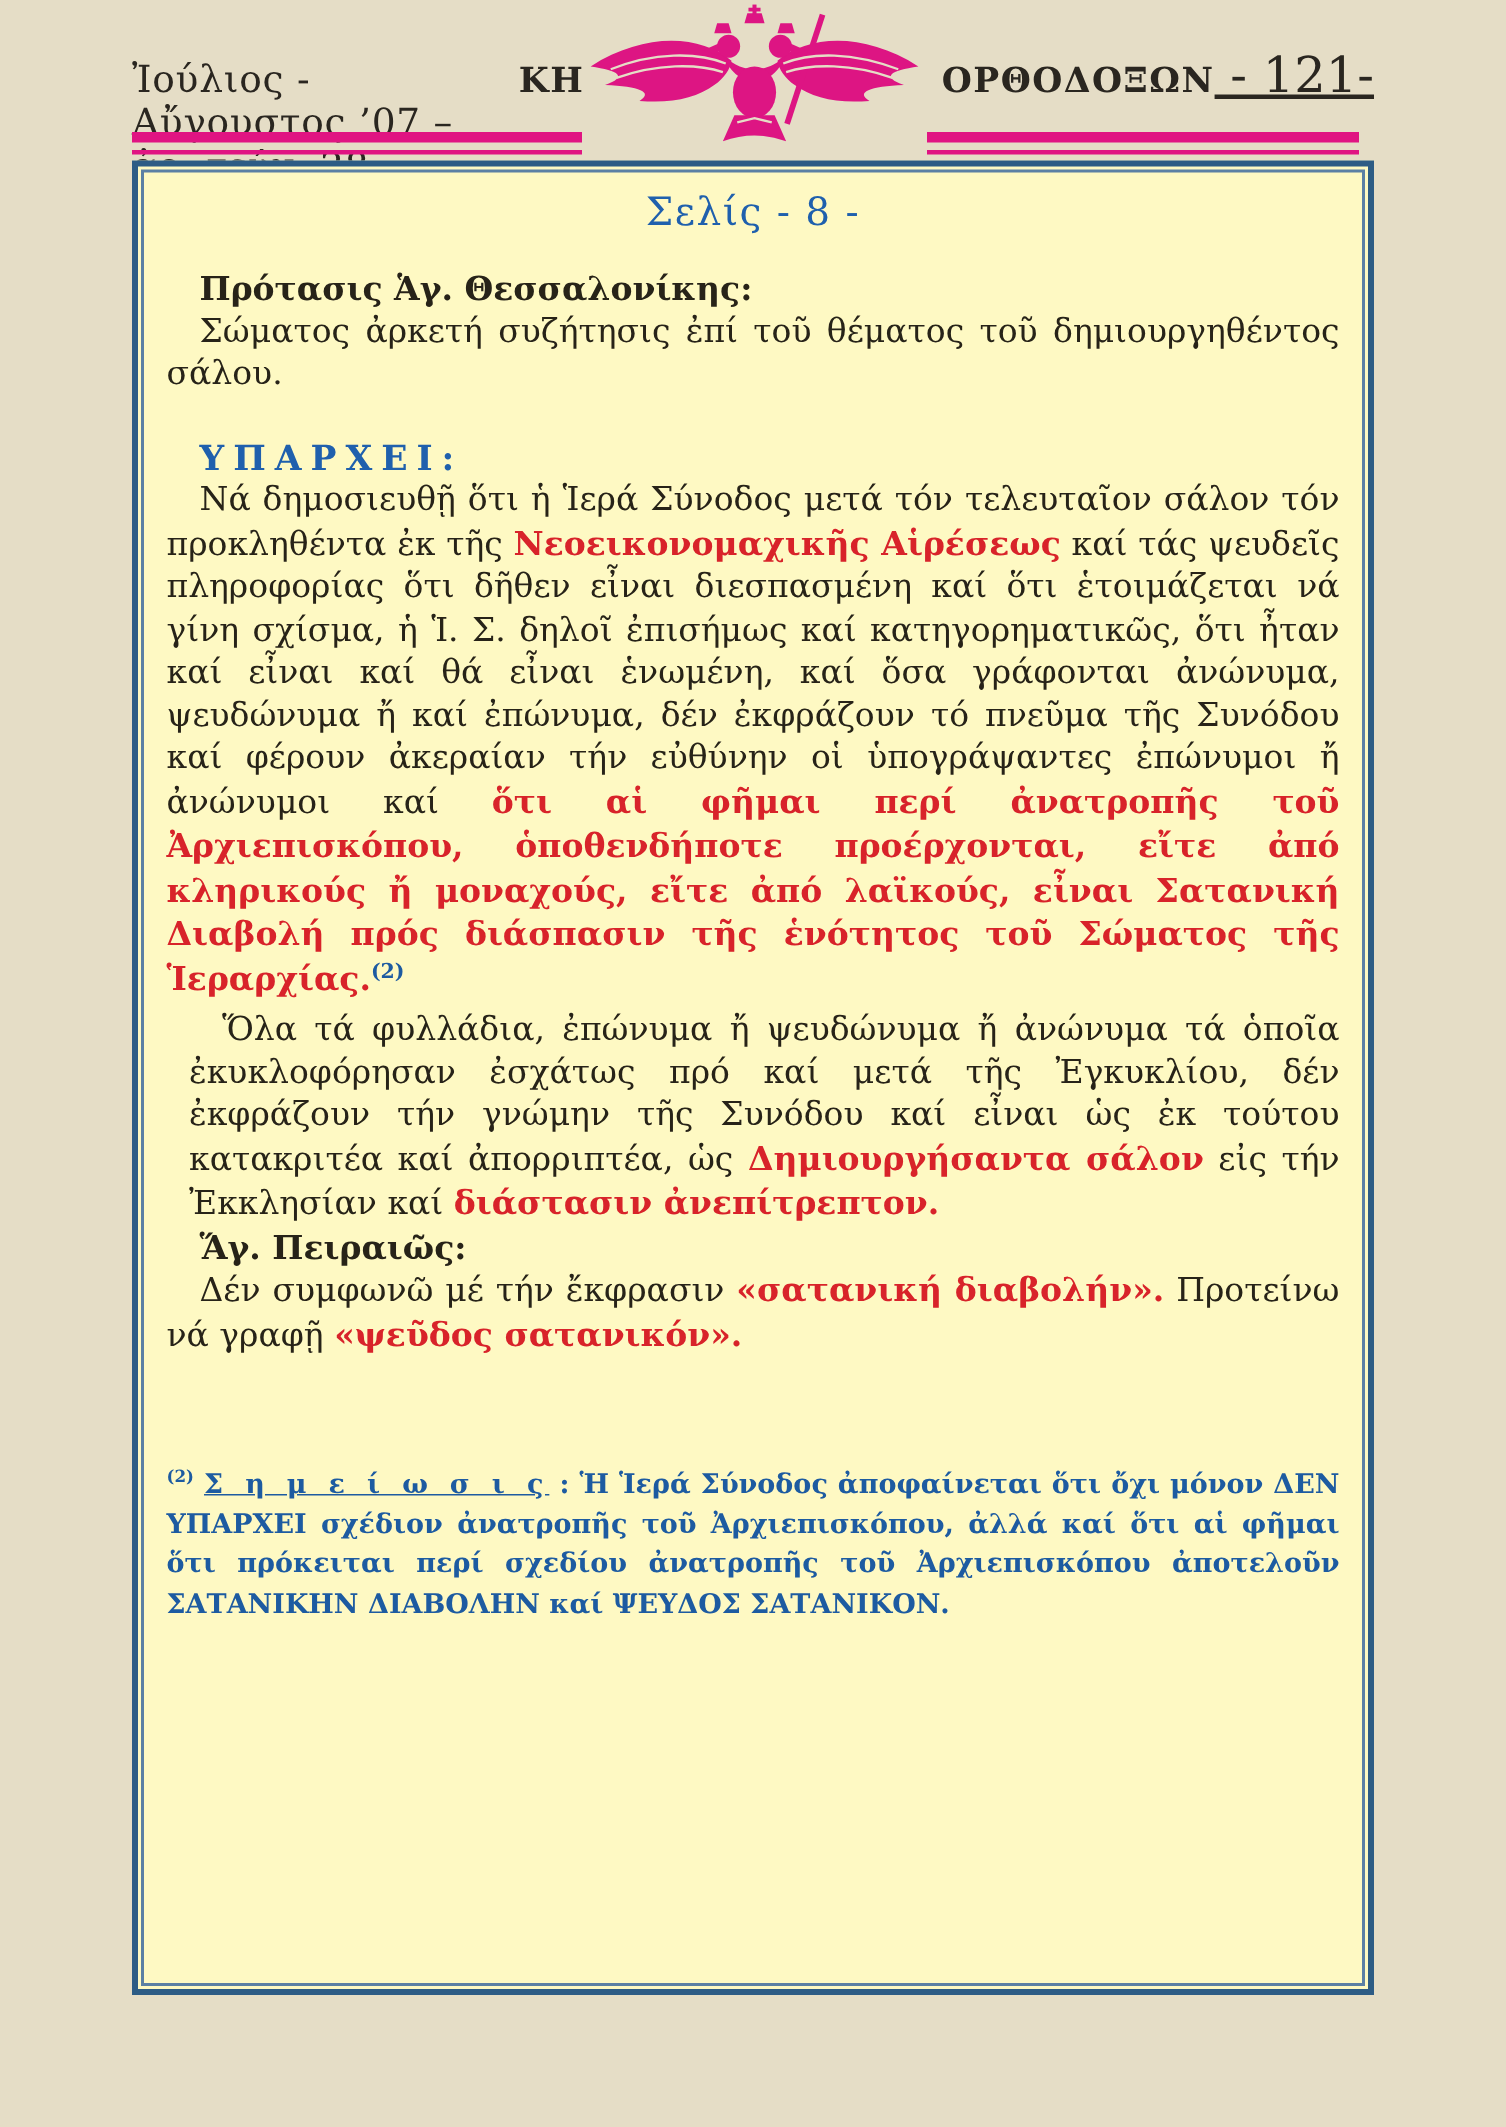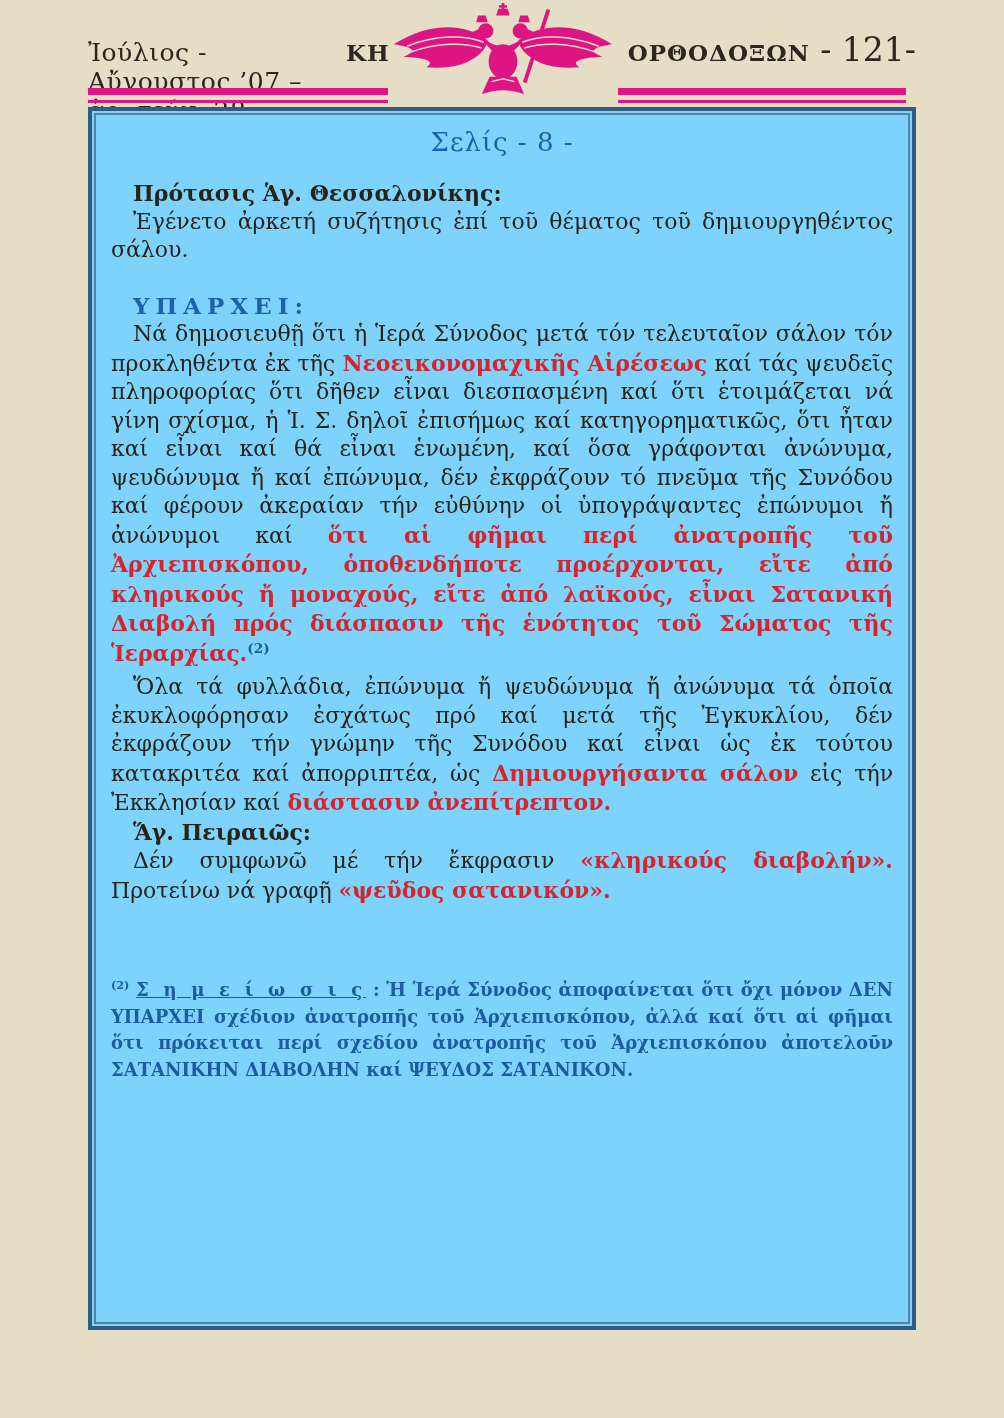--- a/index.html
+++ b/index.html
@@ -14,36 +14,36 @@
   .page{position:absolute;inset:0;}
 
   
   .hdr{
     position:absolute;left:88px;width:828px;top:30px;
     display:flex;justify-content:space-between;align-items:baseline;
   }
   .issue{font-size:25px;letter-spacing:.5px;color:#2a2620;}
   .masthead{white-space:nowrap;}
   .journal{font-size:23px;font-weight:bold;letter-spacing:1px;color:#2a2620;}
-  .pageno{font-size:33px;color:#2a2620;}
+  .pageno{font-size:33px;color:#2a2620;text-decoration:underline;}
 
   .rule{position:absolute;left:88px;width:818px;background:#e01482;}
   .rule-thick{top:88px;height:7px;}
   .rule-thin{top:100px;height:3px;}
 
   .emblem{
     position:absolute;left:388px;top:2px;width:230px;height:103px;
     background:#e5ddc6;display:flex;justify-content:center;align-items:flex-start;
     z-index:2;
   }
 
   
   .sheet{
     position:absolute;left:88px;top:107px;width:828px;height:1223px;
-    border:4px solid #2d5c85;box-sizing:border-box;background:#7dd3fc;
+    border:4px solid #2d5c85;box-sizing:border-box;background:#fef9c3;
   }
   .sheet-inner{
     position:absolute;inset:2px;border:2px solid #5b80a4;
     padding:6px 15px 0 15px;box-sizing:border-box;
   }
 
   .page-title{
     margin:6px 0 22px;text-align:center;
     font-size:26px;font-weight:normal;color:#1f60ad;letter-spacing:1px;
   }
@@ -51,21 +51,21 @@
   p{margin:0;}
   .body,.h-black,.h-blue{font-size:22px;line-height:28.5px;}
   .h-black{font-weight:bold;color:#272318;text-indent:22px;}
   .h-blue{font-weight:bold;color:#1f60ad;text-indent:22px;}
   .body{color:#272318;}
   .ind{text-indent:22px;}
   .just{text-align:justify;}
   .spaced{letter-spacing:6px;font-size:23px;margin-top:27px;}
   .mt{}
   .mt2{margin-top:29px;}
-  .gap-small{margin-top:5px;}
+  .gap-small{margin-top:5px;margin-left:15px;}
 
   .seg-red{color:#d8232a;font-weight:bold;}
   .seg-sup{color:#1d5ba1;font-weight:bold;vertical-align:super;font-size:0.62em;line-height:0;}
   .seg-u{text-decoration:underline;letter-spacing:4px;}
 
   
   .footnote{margin-top:72px;}
   .fn{
     font-size:18px;line-height:26.5px;font-weight:bold;color:#1d5ba1;
   }
@@ -114,28 +114,28 @@
       </g>
     </svg>
   </div>
 
   <main class="sheet">
     <div class="sheet-inner">
 
       <h1 class="page-title">Σελίς  - 8 -</h1>
 
       <p class="h-black">Πρότασις Ἁγ. Θεσσαλονίκης:</p>
-      <p class="body ind just">Ἐγένετο ἀρκετή συζήτησις ἐπί τοῦ θέματος τοῦ δημιουργηθέντος σάλου.</p>
+      <p class="body ind just">Σώματος ἀρκετή συζήτησις ἐπί τοῦ θέματος τοῦ δημιουργηθέντος σάλου.</p>
 
       <p class="h-blue spaced">ΥΠΑΡΧΕΙ:</p>
       <p class="body ind just"><span>Νά δημοσιευθῇ ὅτι ἡ Ἱερά Σύνοδος μετά τόν τελευταῖον σάλον τόν προκληθέντα ἐκ τῆς </span><span class="seg-red">Νεοεικονομαχικῆς Αἱρέσεως</span><span> καί τάς ψευδεῖς πληροφορίας ὅτι δῆθεν εἶναι διεσπασμένη καί ὅτι ἑτοιμάζεται νά γίνη σχίσμα, ἡ Ἱ. Σ. δηλοῖ ἐπισήμως καί κατηγορηματικῶς, ὅτι ἦταν καί εἶναι καί θά εἶναι ἑνωμένη, καί ὅσα γράφονται ἀνώνυμα, ψευδώνυμα ἤ καί ἐπώνυμα, δέν ἐκφράζουν τό πνεῦμα τῆς Συνόδου καί φέρουν ἀκεραίαν τήν εὐθύνην οἱ ὑπογράψαντες ἐπώνυμοι ἤ ἀνώνυμοι καί </span><span class="seg-red">ὅτι αἱ φῆμαι περί ἀνατροπῆς τοῦ Ἀρχιεπισκόπου, ὁποθενδήποτε προέρχονται, εἴτε ἀπό κληρικούς ἤ μοναχούς, εἴτε ἀπό λαϊκούς, εἶναι Σατανική Διαβολή πρός διάσπασιν τῆς ἑνότητος τοῦ Σώματος τῆς Ἱεραρχίας.</span><span class="seg-sup">(2)</span></p>
       <p class="body ind just gap-small"><span>Ὅλα τά φυλλάδια, ἐπώνυμα ἤ ψευδώνυμα ἤ ἀνώνυμα τά ὁποῖα ἐκυκλοφόρησαν ἐσχάτως πρό καί μετά τῆς Ἐγκυκλίου, δέν ἐκφράζουν τήν γνώμην τῆς Συνόδου καί εἶναι ὡς ἐκ τούτου κατακριτέα καί ἀπορριπτέα, ὡς </span><span class="seg-red">Δημιουργήσαντα σάλον</span><span> εἰς τήν Ἐκκλησίαν καί </span><span class="seg-red">διάστασιν ἀνεπίτρεπτον.</span></p>
 
       <p class="h-black mt">Ἅγ. Πειραιῶς:</p>
-      <p class="body ind just"><span>Δέν συμφωνῶ μέ τήν ἔκφρασιν </span><span class="seg-red">«κληρικούς διαβολήν».</span><span> Προτείνω νά γραφῇ </span><span class="seg-red">«ψεῦδος σατανικόν».</span></p>
+      <p class="body ind just"><span>Δέν συμφωνῶ μέ τήν ἔκφρασιν </span><span class="seg-red">«σατανική διαβολήν».</span><span> Προτείνω νά γραφῇ </span><span class="seg-red">«ψεῦδος σατανικόν».</span></p>
 
 
       <div class="footnote">
         <p class="fn just"><span class="seg-sup">(2)</span><span> </span><span class="seg-u">Σ η μ ε ί ω σ ι ς</span><span> :  Ἡ Ἱερά Σύνοδος ἀποφαίνεται ὅτι ὄχι μόνον ΔΕΝ ΥΠΑΡΧΕΙ σχέδιον ἀνατροπῆς τοῦ Ἀρχιεπισκόπου, ἀλλά καί ὅτι αἱ φῆμαι ὅτι πρόκειται περί σχεδίου ἀνατροπῆς τοῦ Ἀρχιεπισκόπου ἀποτελοῦν ΣΑΤΑΝΙΚΗΝ  ΔΙΑΒΟΛΗΝ καί ΨΕΥΔΟΣ  ΣΑΤΑΝΙΚΟΝ.</span></p>
       </div>
 
     </div>
   </main>
 
 </div>

